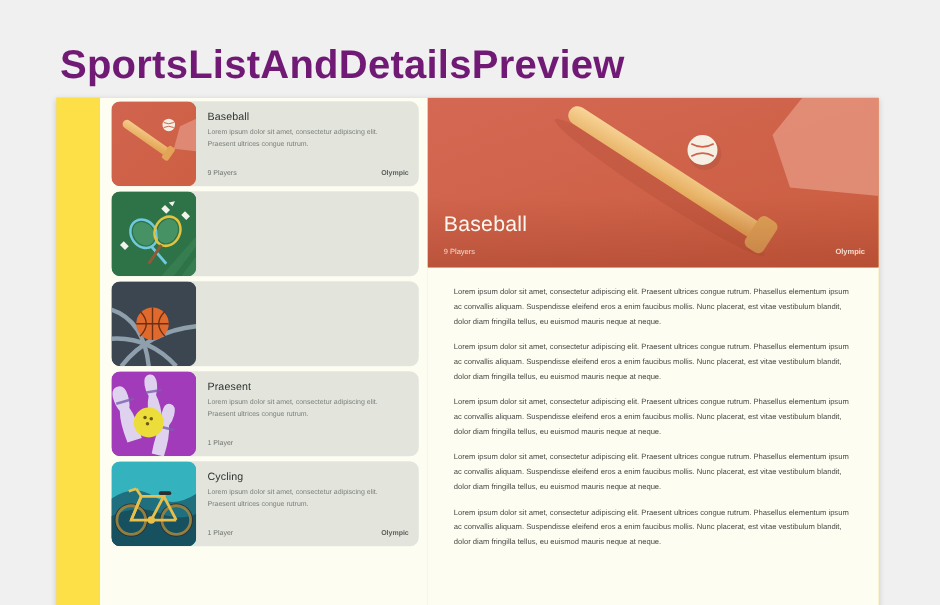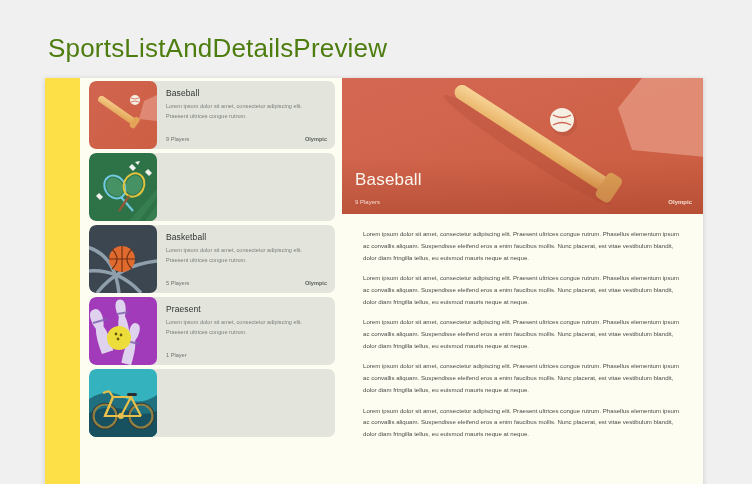--- a/index.html
+++ b/index.html
@@ -4,21 +4,21 @@
 <style>
   * { box-sizing: border-box; margin: 0; padding: 0; }
   html, body {
     width: 752px; height: 484px;
     background: #f0f0f0;
     font-family: "Liberation Sans", sans-serif;
     overflow: hidden;
   }
   .page-title {
     position: absolute; left: 48px; top: 33px;
-    font-size: 26px; font-weight: 400; color: #4d7c0f;
+    font-size: 32px; font-weight: 700; color: #701a75;
     letter-spacing: 0.2px;
   }
   .panel {
     position: absolute; left: 45px; top: 78px;
     width: 658px; height: 431px;
     background: #fde047;
     box-shadow: 0 1px 5px rgba(0,0,0,.16);
     display: flex; overflow: hidden; padding-left: 35px;
   }
   
@@ -168,28 +168,20 @@
           </g>
           <circle cx="33" cy="34" r="13" fill="#e06a2e"></circle>
           <g stroke="#6d2f12" stroke-width="1.1" fill="none">
             <path d="M20 34 h26"></path>
               <path d="M33 21 v26"></path>
             <path d="M23 24 q10 10 0 20"></path>
               <path d="M43 24 q-10 10 0 20"></path>
           </g>
         </svg>
       </div>
-      <div class="card-body">
-        <div class="card-title">Basketball</div>
-        <div class="card-desc">Lorem ipsum dolor sit amet, consectetur adipiscing elit. Praesent ultrices congue rutrum.</div>
-        <div class="card-foot">
-          <span class="card-players">5 Players</span>
-          <span class="card-badge">Olympic</span>
-        </div>
-      </div>
     </div>
 
     <div class="sport-card">
       <div class="thumb">
         <svg viewBox="0 0 68 68" width="68" height="68">
           <rect width="68" height="68" fill="#a23bba"></rect>
           <g fill="#ded2ee">
             <g transform="rotate(-18 16 34)">
               <path d="M12 10 q6 0 6 9 q0 6 -2 10 q3 9 2 26 l-12 0 q-1 -17 2 -26 q-2 -4 -2 -10 q0 -9 6 -9z"></path>
             </g>
@@ -236,20 +228,28 @@
           <g fill="none" stroke="#e8bf4a" stroke-width="2.2">
             <circle cx="16" cy="47" r="11.5" opacity=".55"></circle>
               <circle cx="52" cy="47" r="11.5" opacity=".55"></circle>
             <path d="M16 47 L32 47 L42 28 L24 28 Z"></path>
             <path d="M32 47 L52 47 M42 28 L52 47 M24 28 L16 47"></path>
             <path d="M24 28 L20 22 M20 22 L14 24"></path>
           </g>
           <rect x="38" y="24" width="10" height="3" rx="1.5" fill="#2a2f33"></rect>
           <circle cx="32" cy="47" r="3" fill="#e8bf4a"></circle>
         </svg>
+      </div>
+      <div class="card-body">
+        <div class="card-title">Cycling</div>
+        <div class="card-desc">Lorem ipsum dolor sit amet, consectetur adipiscing elit. Praesent ultrices congue rutrum.</div>
+        <div class="card-foot">
+          <span class="card-players">1 Player</span>
+          <span class="card-badge">Olympic</span>
+        </div>
       </div>
     </div>
 
   </div>
 
   <div class="detail-col">
 
     <div class="hero">
       <svg viewBox="0 0 396 136" width="396" height="136" style="position:absolute;top:0;left:0">
         <defs>

